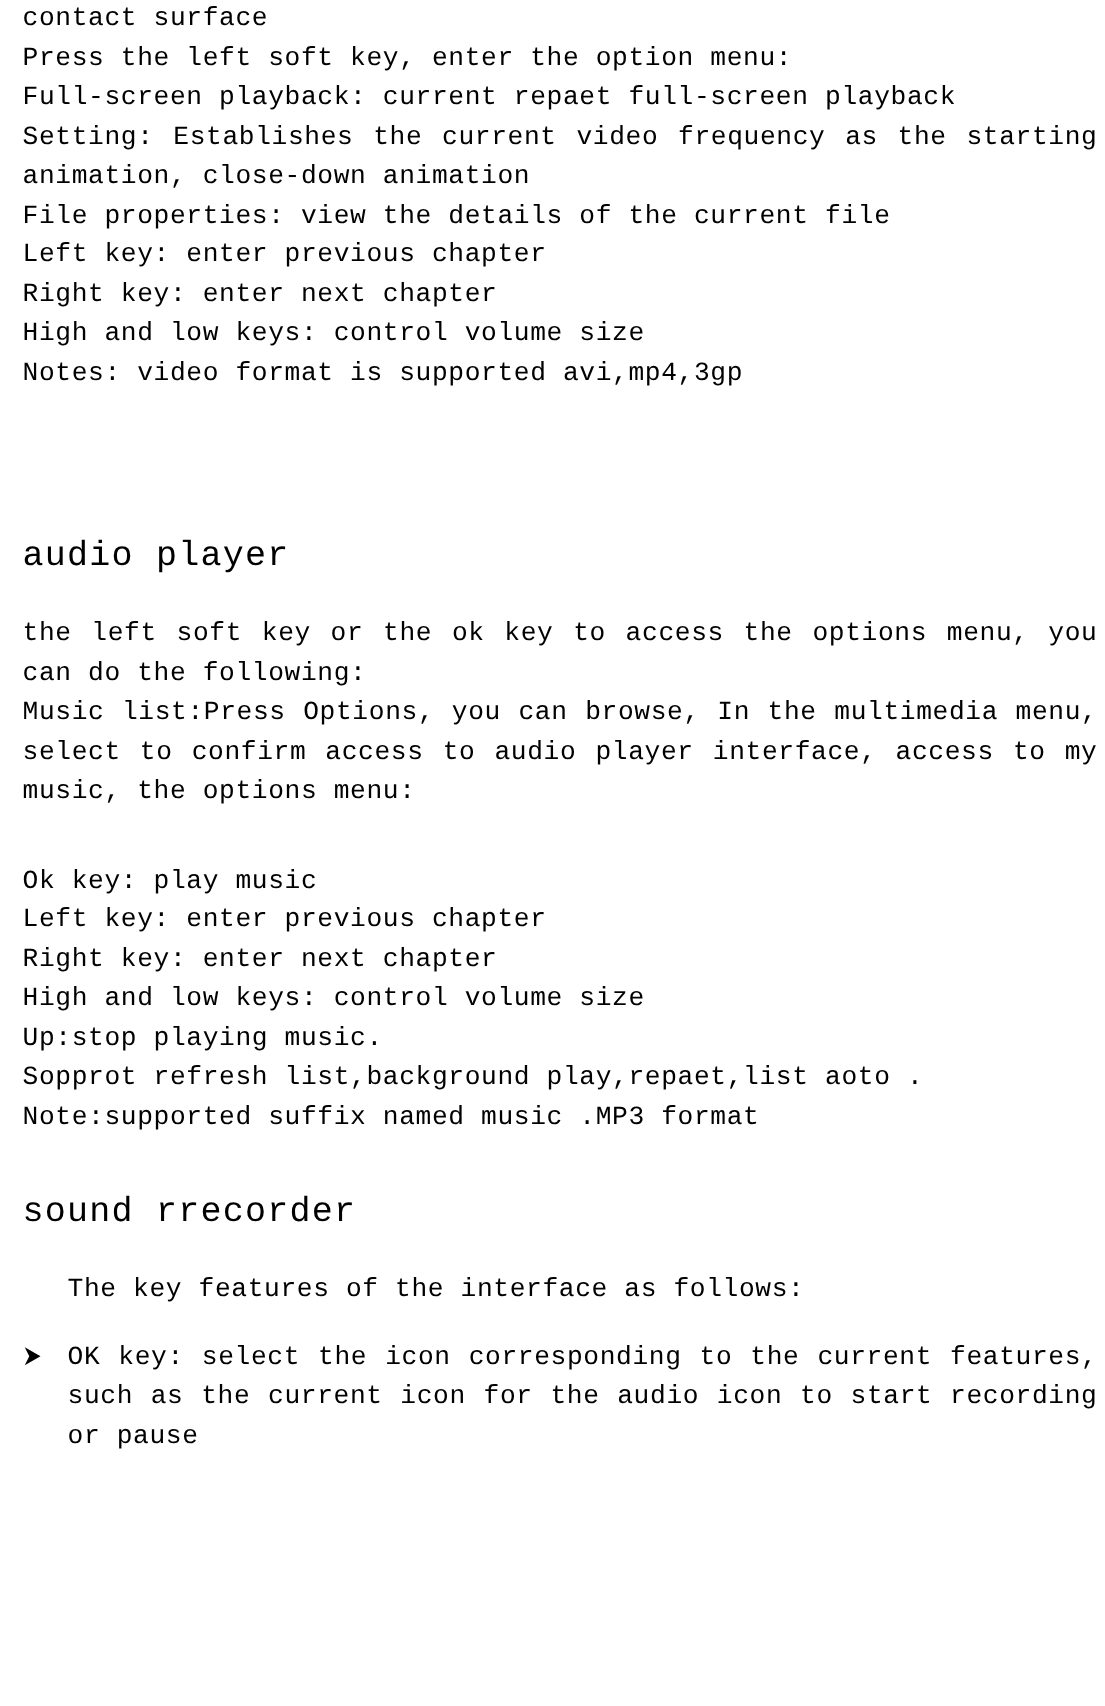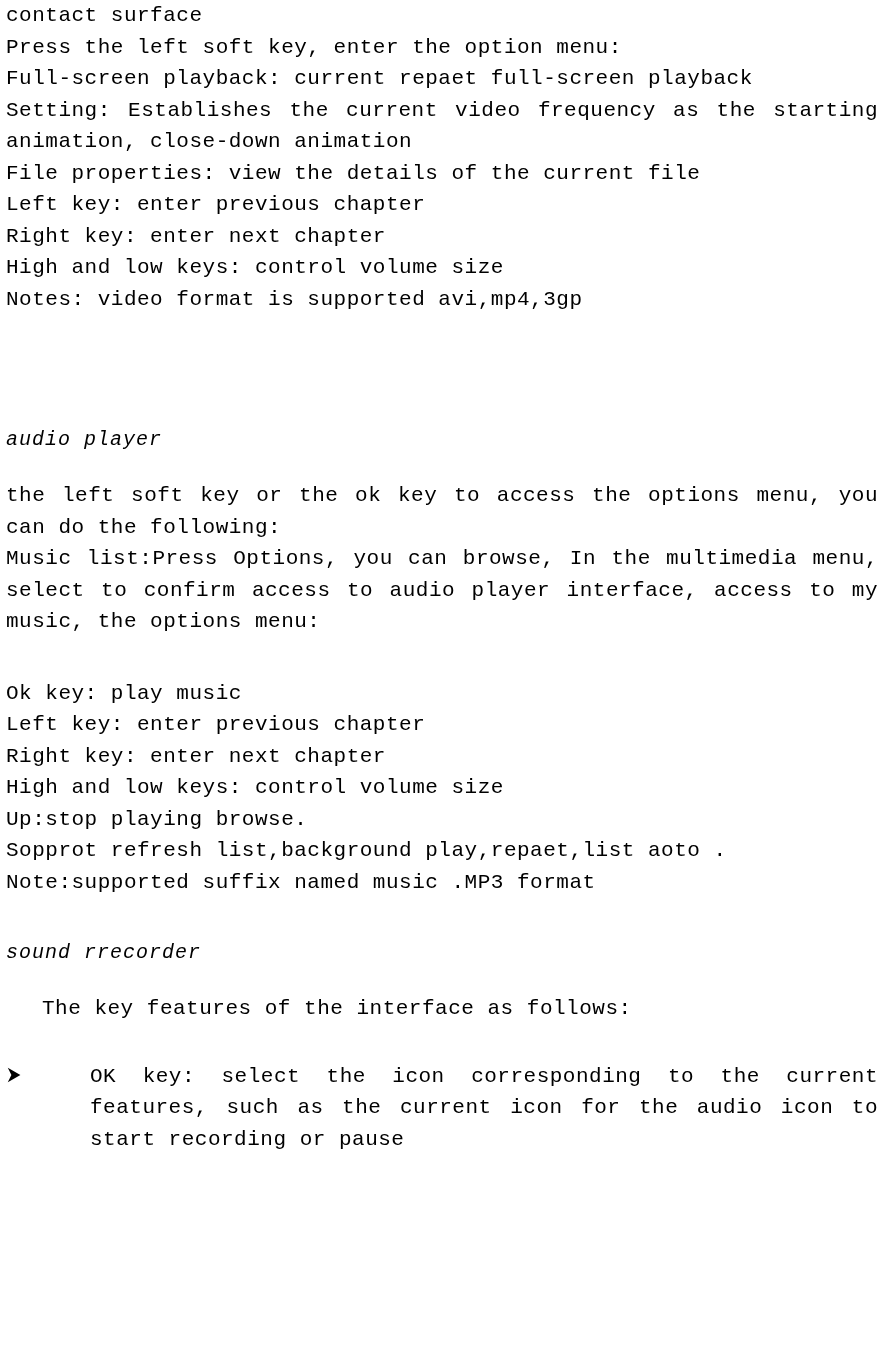--- a/index.html
+++ b/index.html
@@ -6,42 +6,40 @@
     margin: 0;
     padding: 0;
     background: #ffffff;
     font-family: "Courier New", "SimSun", monospace;
     font-size: 21px;
     line-height: 1.5;
     color: #000000;
     width: 884px;
   }
   .page {
-    padding: 0 6px 0 6px;
+    padding: 0 6px 0 18px;
   }
   .para {
     margin: 0;
     text-align: justify;
     text-justify: inter-word;
     letter-spacing: 0.5px;
   }
   .heading {
-    font-size: 20px;
+    font-size: 28px;
     margin: 40px 0 25px 0;
     letter-spacing: 1px;
-    font-style: italic;
   }
   .indent1 {
     padding-left: 36px;
   }
   .bullet-row {
     display: flex;
     align-items: flex-start;
-    margin-top: 36px;
-    gap: 48px;
+    margin-top: 22px;
   }
   .bullet-arrow {
     width: 36px;
     flex-shrink: 0;
     display: flex;
     align-items: flex-start;
     justify-content: flex-start;
   }
   .bullet-arrow svg {
     width: 18px;
@@ -76,21 +74,21 @@
 
   <p class="para">the left soft key or the ok key to access the options menu, you can do the following:</p>
   <p class="para">Music list:Press Options, you can browse, In the multimedia menu, select to confirm access to audio player interface, access to my music, the options menu:</p>
 
   <div class="gap-med"></div>
 
   <p class="para">Ok key: play music</p>
   <p class="para">Left key: enter previous chapter</p>
   <p class="para">Right key: enter next chapter</p>
   <p class="para">High and low keys: control volume size</p>
-  <p class="para">Up:stop playing browse.</p>
+  <p class="para">Up:stop playing music.</p>
   <p class="para">Sopprot refresh list,background play,repaet,list aoto .</p>
   <p class="para">Note:supported suffix named music .MP3 format</p>
 
   <p class="heading">sound  rrecorder</p>
 
   <p class="para indent1">The key features of the interface as follows:</p>
 
   <div class="bullet-row">
     <span class="bullet-arrow">
       <svg viewBox="0 0 20 20">

